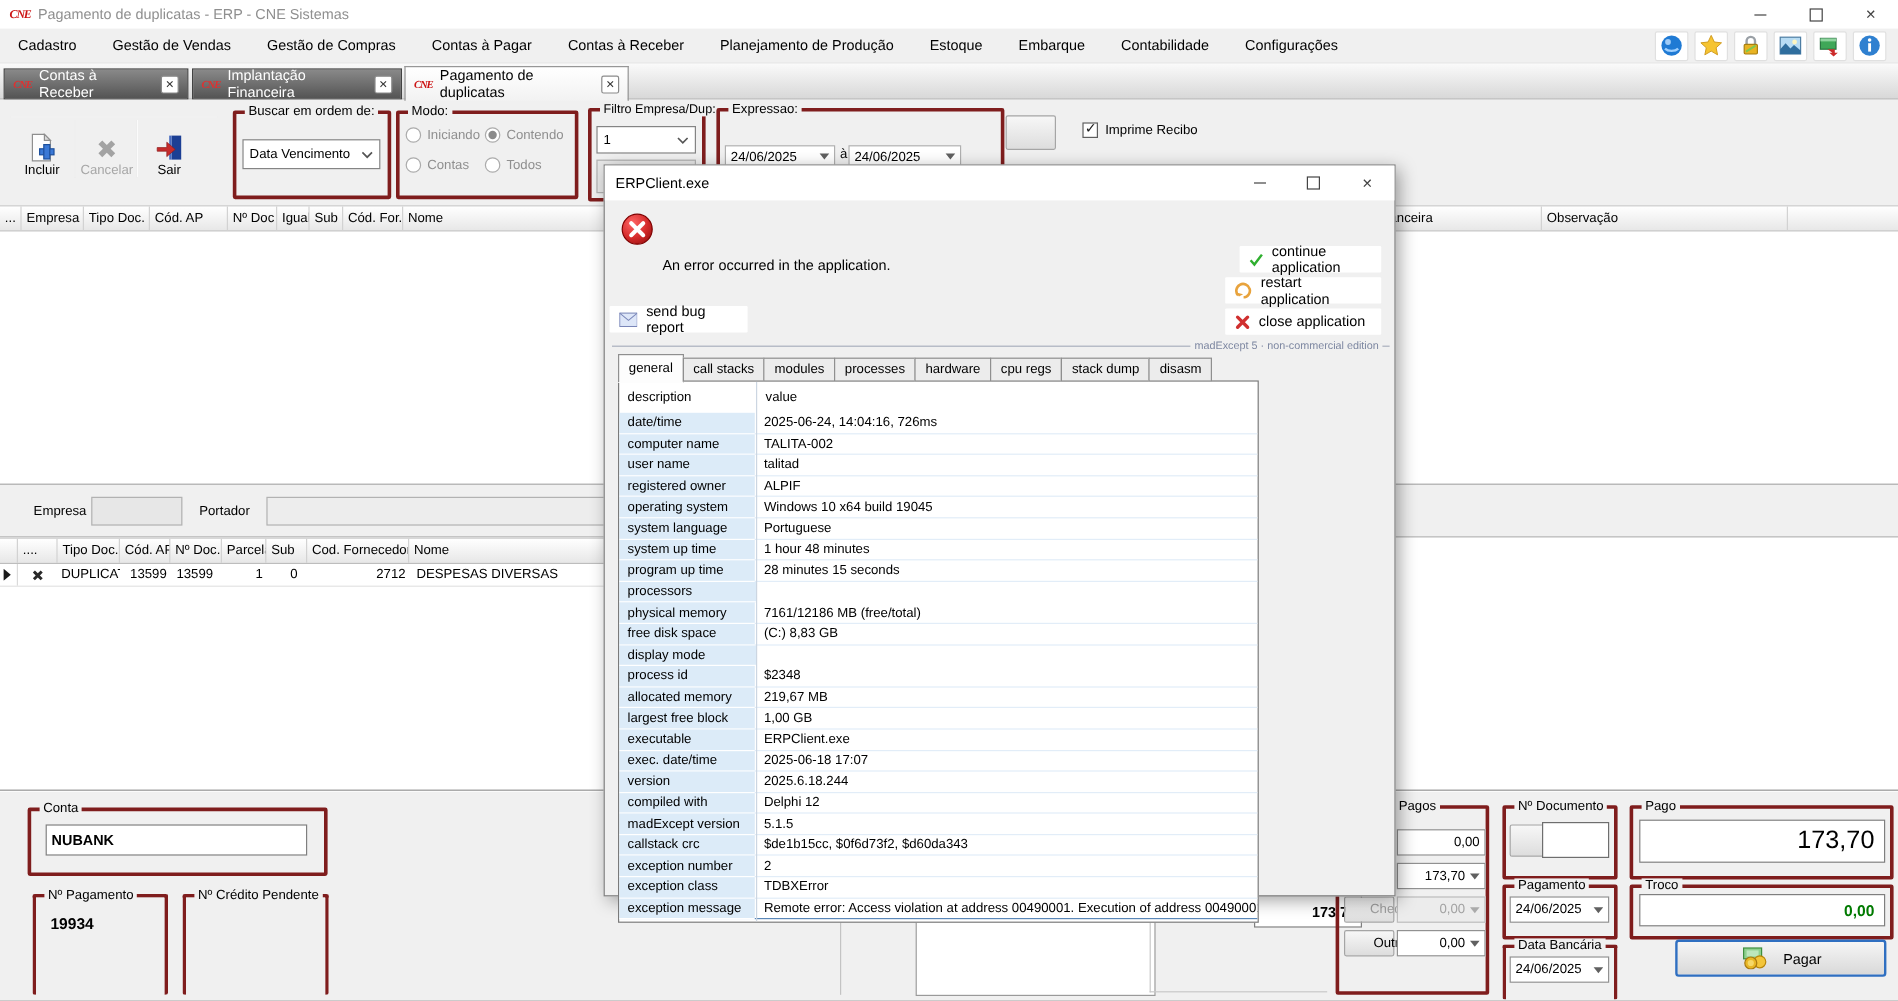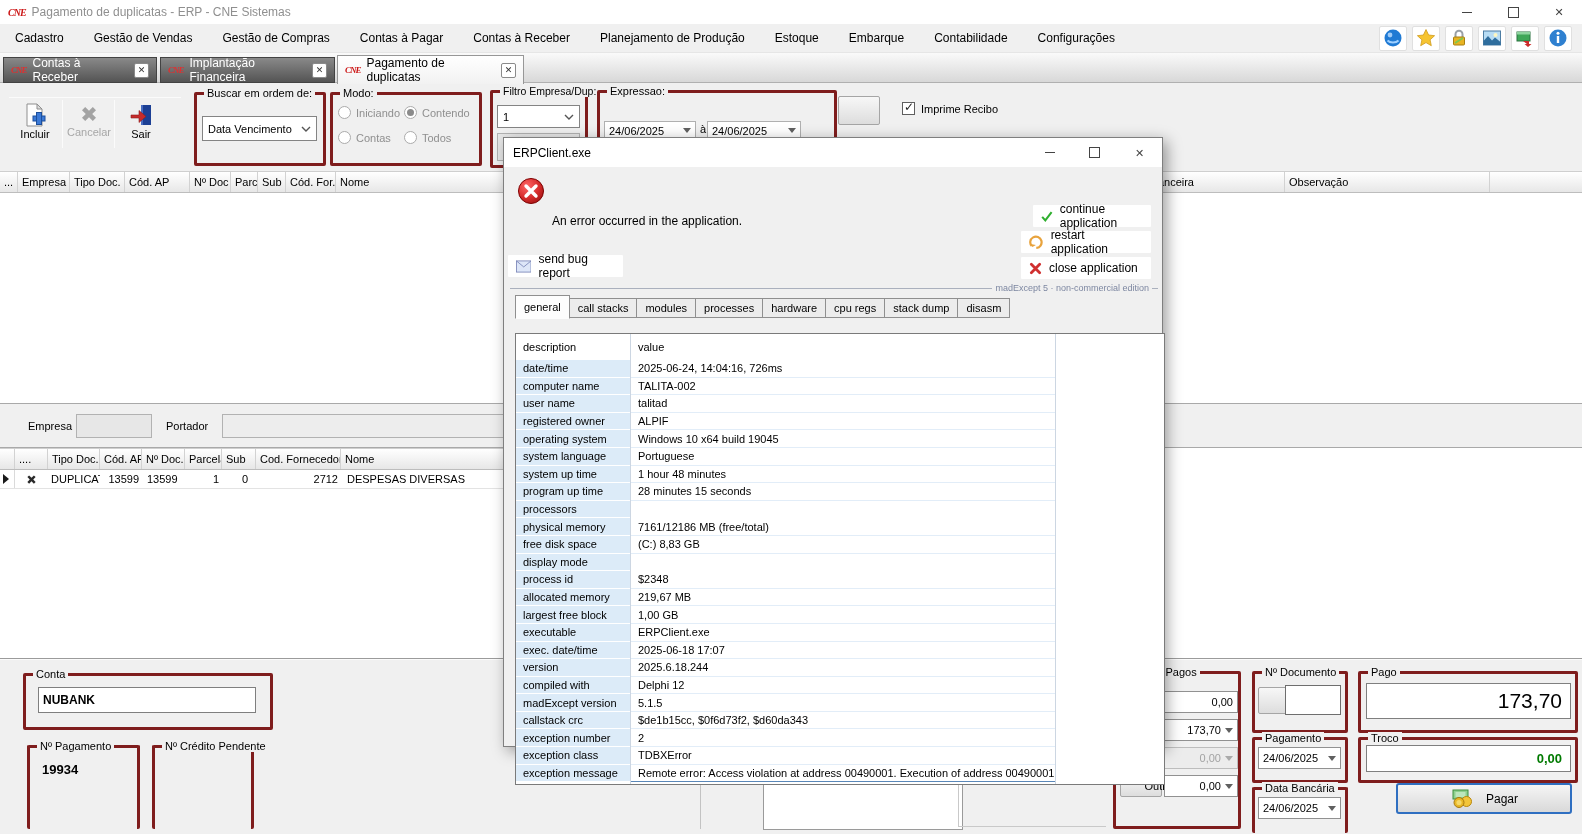--- a/index.html
+++ b/index.html
@@ -29,21 +29,21 @@
   .wtab{position:absolute;display:flex;align-items:center;gap:6px;padding:0 7px;font-size:12px;}
   .wtab.inactive{top:4px;height:26px;background:linear-gradient(#898989,#545454);border:1px solid #434343;color:#fff;}
   .wtab.active{top:2px;height:29px;background:linear-gradient(#ffffff,#f2f2f2);border:1px solid #979797;border-bottom:none;color:#000;z-index:2;}
   .tab-cne{font:italic bold 9px "Liberation Serif",serif;color:#e03030;letter-spacing:-1px;}
   .wtab.active .tab-cne{color:#cc1414;}
   .tab-x{width:15px;height:15px;background:#fff;border:1px solid #8a8a8a;border-radius:2px;display:flex;align-items:center;justify-content:center;}
   .tab-x::before{content:"✕";font-size:9px;color:#333;}
 
   
   .toolbar{position:absolute;left:0;top:83px;width:1582px;height:88px;background:#f0f0f0;}
-  .tbtn{position:absolute;width:46px;height:50px;display:flex;flex-direction:column;align-items:center;justify-content:flex-start;padding:2px 0;}
+  .tbtn{position:absolute;width:46px;height:50px;display:flex;flex-direction:column;align-items:center;justify-content:flex-end;padding:2px 0;}
   .tbtn .lbl{font-size:11px;}
   .tbtn.disabled .lbl{color:#a7a7a7;}
   .vsep{position:absolute;width:1px;background:#d2d2d2;border-right:1px solid #fbfbfb;}
   .hsep{position:absolute;height:1px;background:#d9d9d9;border-bottom:1px solid #fbfbfb;}
 
   .gb{position:absolute;border:3px solid #7f1d1d;border-radius:2px;}
   .gb .lg{position:absolute;top:-8px;left:7px;background:#f0f0f0;padding:0 3px;font-size:11px;white-space:nowrap;}
 
   .fld{position:absolute;background:#fff;border:1px solid #919191;display:flex;align-items:center;padding:0 4px;}
   .fld.gray{background:#e7e7e7;border-color:#b2b2b2;}
@@ -80,21 +80,21 @@
   .dlg-ctrl{margin-left:auto;display:flex;height:29px;}
   .dlg-wbtn{width:45px;display:flex;align-items:center;justify-content:center;}
   .flatbtn{position:absolute;height:22px;background:#fff;display:flex;align-items:center;gap:7px;padding:0 8px;font-size:12px;border-radius:1px;}
   .dlg-sep{position:absolute;left:6px;right:4px;top:116px;display:flex;align-items:center;gap:3px;}
   .dlg-sep .ln{height:1px;background:#aab0bd;flex:1;}
   .dlg-sep .ln2{height:1px;background:#aab0bd;width:6px;}
   .dlg-sep .ed{font-size:9px;color:#7d87a1;white-space:nowrap;}
   .dtabs{position:absolute;left:11px;top:127px;display:flex;align-items:flex-end;height:24px;z-index:2;}
   .dtab{border:1px solid #8f8f8f;background:#ececec;padding:3px 8px 3px;font-size:11px;margin-right:-1px;height:20px;display:flex;align-items:center;}
   .dtab.active{background:#fdfdfd;height:24px;border-bottom:1px solid #fdfdfd;margin-bottom:-1px;}
-  .dtable{position:absolute;left:11px;top:166px;width:650px;height:452px;background:#fff;border:1px solid #7a7a7a;overflow:hidden;}
+  .dtable{position:absolute;left:11px;top:150px;width:534px;height:452px;background:#fff;border:1px solid #7a7a7a;overflow:hidden;}
   .dthead{display:flex;height:26px;align-items:center;font-size:11px;}
   .dthead .h1{width:114px;padding-left:7px;}
   .dthead .h2{padding-left:8px;}
   .vline{position:absolute;top:0;bottom:0;width:1px;background:#ccd6e2;}
   .drow{display:flex;height:17.6px;font-size:11px;}
   .drow .dc{width:114px;background:#dcebf8;border-bottom:1px solid #ffffff;padding-left:7px;display:flex;align-items:center;white-space:nowrap;}
   .drow .dv{width:425px;border-bottom:1px solid #e2edf8;padding-left:8px;display:flex;align-items:center;white-space:nowrap;overflow:hidden;}
   .drow:last-child .dv{border-bottom:1px solid #5a87b8;}
   .errmsg{position:absolute;left:48px;top:47px;font-size:12px;}
 </style>
@@ -295,21 +295,21 @@
       <span>Imprime Recibo</span>
     </div>
   </div>
 
   <div class="gridhead" style="left:0;top:171px;width:1582px;height:22px;">
     <div class="gh" style="width:18px">...</div>
     <div class="gh" style="width:52px">Empresa</div>
     <div class="gh" style="width:55px">Tipo Doc.</div>
     <div class="gh" style="width:65px">Cód. AP</div>
     <div class="gh" style="width:41px">Nº Doc</div>
-    <div class="gh" style="width:27px">Parc</div>
+    <div class="gh" style="width:27px">Igual</div>
     <div class="gh" style="width:28px">Sub</div>
     <div class="gh" style="width:50px">Cód. For.</div>
     <div class="gh" style="width:791px">Nome</div>
     <div class="gh" style="width:158px">s. Financeira</div>
     <div class="gh" style="width:205px">Observação</div>
     <div class="gh" style="flex:1;border-right:none;"></div>
   </div>
   <div class="whitearea" style="left:0;top:193px;width:1582px;height:211px;border-bottom:1px solid #a9a9a9;"></div>
 
   <div class="abs" style="left:0;top:405px;width:1582px;height:43px;background:#f0f0f0;border-bottom:1px solid #a9a9a9;">
@@ -357,21 +357,21 @@
       <span class="lg">Conta</span>
     </div>
     <div class="fld bold" style="left:38px;top:28px;width:218px;height:26px;border-color:#7f7f7f;font-size:12px;">
         <span>NUBANK</span>
       </div>
 
     <div class="gb" style="left:27px;top:86px;width:113px;height:84px;border-bottom:none;">
       <span class="lg">Nº Pagamento</span>
       <span class="abs bold" style="left:12px;top:14px;font-size:13px;">19934</span>
     </div>
-    <div class="gb" style="left:152px;top:86px;width:102px;height:84px;border-bottom:none;">
+    <div class="gb" style="left:152px;top:86px;width:122px;height:84px;border-bottom:none;">
       <span class="lg">Nº Crédito Pendente</span>
     </div>
 
     <div class="abs" style="left:700px;top:104px;width:1px;height:66px;background:#c3c3c3;"></div>
     <div class="fld" style="left:763px;top:88px;width:200px;height:83px;border-color:#9a9a9a;"></div>
 
     <div class="abs" style="left:958px;top:94px;width:148px;height:74px;border-left:1px solid #c9c9c9;border-bottom:1px solid #c9c9c9;"></div>
     <span class="abs" style="left:974px;top:91px;">Valor a Pagar</span>
     <div class="fld right" style="left:1045px;top:87px;width:90px;height:27px;border-color:#7f7f7f;font-weight:600;font-size:12px;">
         <span>173,70</span>

